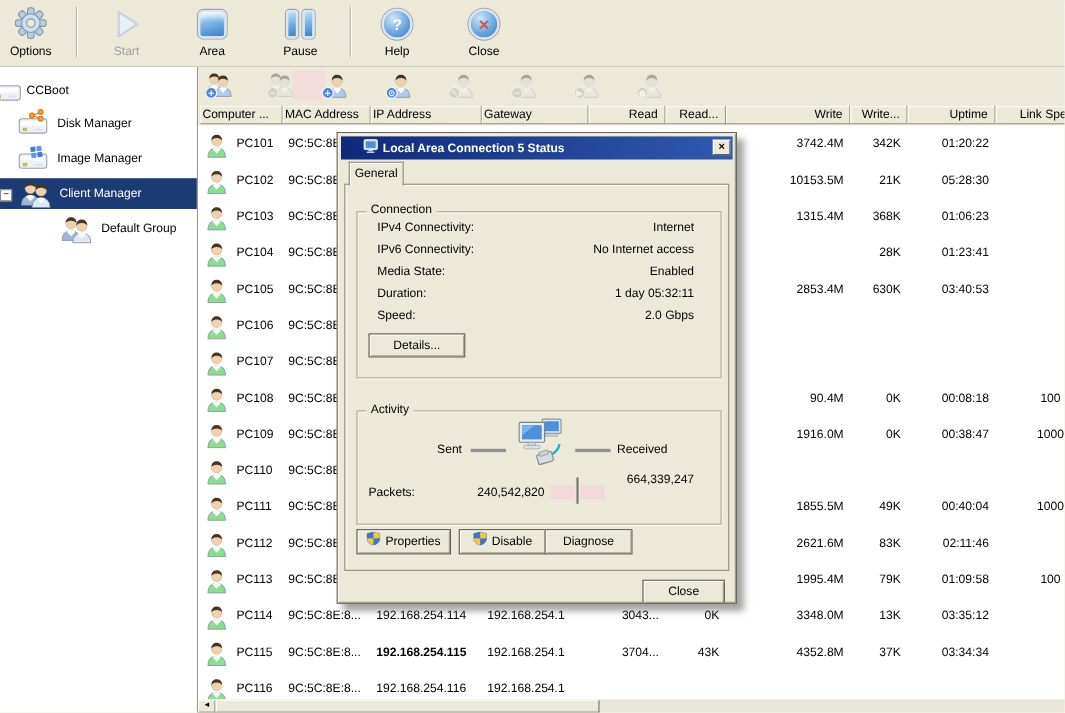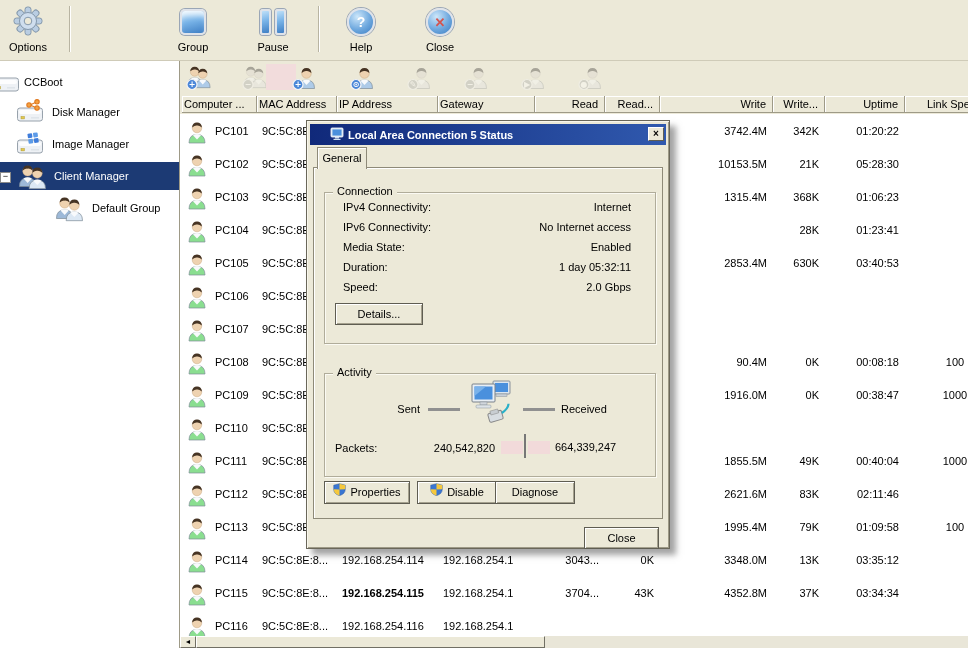--- a/index.html
+++ b/index.html
@@ -111,25 +111,33 @@
                 </g>
               </g>
               <circle r="8.5" fill="#cfdeee" stroke="#8498ac"></circle>
               <circle r="3.8" fill="#ece9d8" stroke="#8498ac"></circle>
             </g>
           </svg>
         </div>
       <div class="lb">Options</div>
     </div>
     <div class="sep" style="left:69px"></div>
+    <div class="tbtn disabled" style="left:87px">
+      <div class="ic">
+          <svg width="30" height="32" viewBox="0 0 30 32">
+            <path d="M8,5 L25,16 L8,27 Z" fill="#e9eef5" stroke="#c6d2e0" stroke-width="2" stroke-linejoin="round"></path>
+          </svg>
+        </div>
+      <div class="lb">Start</div>
+    </div>
     <div class="tbtn" style="left:165px">
       <div class="ic">
           <span class="stopicon"></span>
         </div>
-      <div class="lb">Group</div>
+      <div class="lb">Area</div>
     </div>
     <div class="tbtn" style="left:245px">
       <div class="ic">
           <span class="pausebar"></span>
           <span class="pausebar"></span>
         </div>
       <div class="lb">Pause</div>
     </div>
     <div class="sep" style="left:318px"></div>
     <div class="tbtn" style="left:333px">
@@ -751,21 +759,21 @@
                 <path d="M14,5 q7,-2 9,-7" stroke="#2ab0c8" stroke-width="2.2" fill="none"></path>
               </g>
             </svg></span>
         <span class="dash" style="left:198px"></span>
         <span style="position:absolute;left:236px;top:29px">Received</span>
         <span style="position:absolute;left:10px;top:68px">Packets:</span>
         <span style="position:absolute;left:50px;top:68px;width:120px;text-align:right">240,542,820</span>
         <span class="pinkrect" style="left:176px"></span>
         <span class="pbar" style="left:199px"></span>
         <span class="pinkrect" style="left:203px"></span>
-        <span style="position:absolute;left:230px;top:67px;width:76px;">664,339,247</span>
+        <span style="position:absolute;left:230px;top:56px;width:76px;text-align:right">664,339,247</span>
       </div>
 
       <div class="btn" style="left:10px;top:313px;width:86px;height:23px">
         <span><svg width="13" height="13" viewBox="0 0 14 14">
               <path d="M7,0.8 L13.2,2.3 V6.8 Q13.2,11.8 7,13.6 Q0.8,11.8 0.8,6.8 V2.3 Z" fill="#3a76d2" stroke="#1c4c9c" stroke-width="0.5"></path>
               <path d="M7,0.8 L13.2,2.3 V6.8 L7,7 Z" fill="#f6c83c"></path>
               <path d="M7,13.6 Q0.8,11.8 0.8,6.8 L7,7 Z" fill="#f6c83c"></path>
             </svg></span>
         <span>Properties</span>
       </div>

